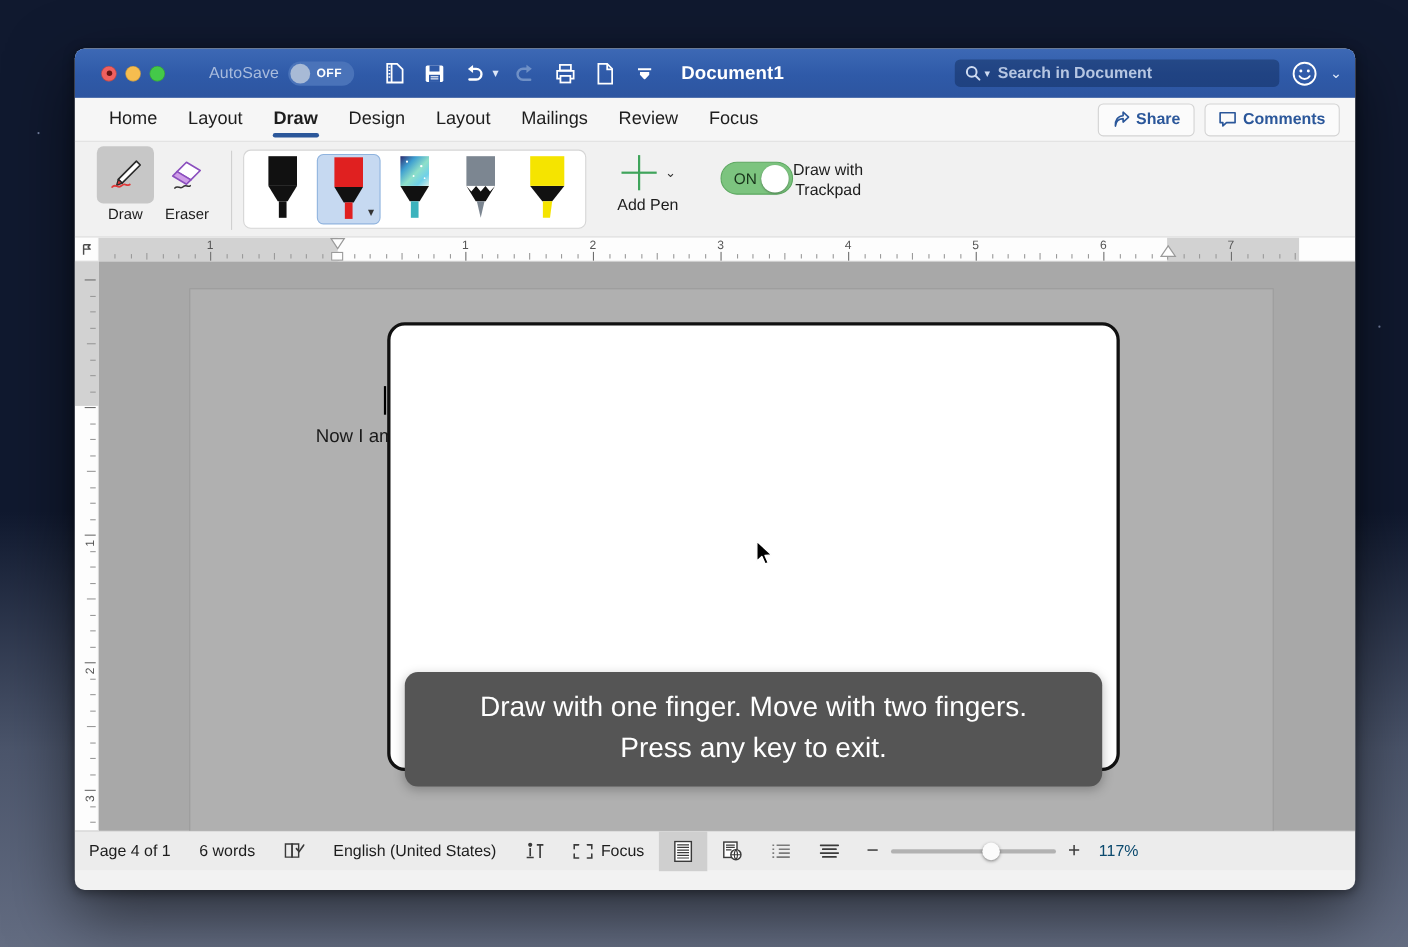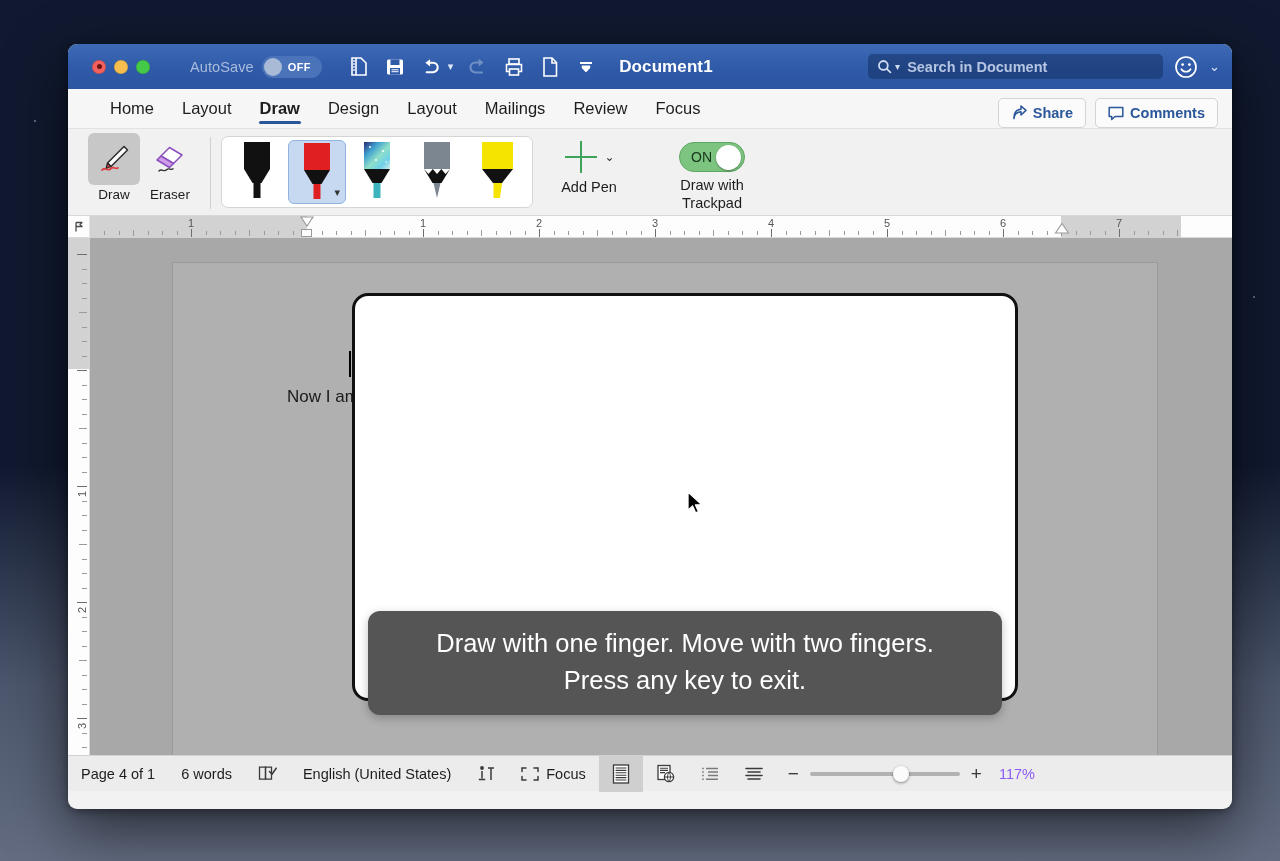--- a/index.html
+++ b/index.html
@@ -88,21 +88,21 @@
     background: rgba(12,35,78,.42);
     display:flex; align-items:center; padding: 0 9px; gap:3px;
   }
   .searchbox .ph { font-size:14.5px; color:#b6c6e2; font-weight:600; margin-left:4px; }
   .smiley { width:26px; height:26px; }
   .chev-user { color:#dfe8f8; font-size:13px; }
 
   
   .tabbar {
     height: 40px; background:#f6f6f6;
-    display:flex; align-items:flex-end; padding:0 0 0 28px;
+    display:flex; align-items:center; padding:0 0 0 17px;
     border-bottom:1px solid #e2e2e2;
     position:relative;
   }
   .tab {
     font-size:16.5px; color:#1d1d1d; padding:0 14px; height:40px;
     display:flex; align-items:center; position:relative; cursor:default;
   }
   .tab.active { font-weight:bold; }
   .tab.active::after{
     content:""; position:absolute; left:13px; right:13px; bottom:4px;
@@ -141,21 +141,21 @@
   .addpen { width:80px; margin-left:16px; margin-top:6px; display:flex; flex-direction:column; align-items:center; gap:2px;}
   .plus-row { display:flex; align-items:center; gap:5px; }
   .plus {
     width:36px;height:36px; position:relative;
   }
   .plus::before, .plus::after{ content:""; position:absolute; background:#3fa45b; }
   .plus::before{ left:50%; top:2px; width:2px; height:32px; margin-left:-1px; }
   .plus::after{ top:50%; left:2px; height:2px; width:32px; margin-top:-1px; }
   .addpen .cap { font-size:14.5px; color:#1d1d1d; margin-top:2px;}
 
-  .trackpad { margin-left:50px; margin-top:9px; display:flex; flex-direction:column; align-items:center; }
+  .trackpad { margin-left:26px; margin-top:9px; display:flex; flex-direction:row; align-items:center; }
   .toggle-on {
     width:66px;height:30px;border-radius:15px; background:#7cc47f;
     border:1px solid #5da861;
     display:flex;align-items:center; justify-content:space-between; padding:2px 3px;
     cursor:pointer;
   }
   .toggle-on .txt { font-size:14px; color:#17331a; font-weight:500; padding-left:8px; }
   .toggle-on .knob { width:25px;height:25px;border-radius:50%;background:#fff;
                      box-shadow:0 1px 2px rgba(0,0,0,.35); }
   .trackpad .cap { font-size:14.5px; color:#1d1d1d; text-align:center; line-height:1.22; margin-top:5px;}
@@ -208,21 +208,21 @@
   .statusbar {
     height:36px; background:#ececec; border-top:1px solid #d2d2d2;
     display:flex; align-items:center; font-size:14.5px; color:#1d1d1d;
   }
   .sb { display:flex; align-items:center; height:36px; padding:0 13px; gap:7px; }
   .sb.sel { background:#cfcfcf; }
   .zoomwrap { display:flex; align-items:center; gap:11px; padding:0 12px; }
   .slider { position:relative; width:150px; height:4px; background:#b2b2b2; border-radius:2px; }
   .slider .knob { position:absolute; left:83px; top:-6px; width:16px;height:16px;border-radius:50%;
                   background:#fbfbfb; box-shadow:0 1px 3px rgba(0,0,0,.45); }
-  .zoompct { font-size:14.5px; color:#8b5cf6; width:42px; text-align:right; }
+  .zoompct { font-size:14.5px; color:#0c4a6e; width:42px; text-align:right; }
   .minus,.plusz { font-size:19px; color:#3a3a3a; line-height:1; }
 </style>
 </head>
 <body>
 
 <div id="desktop">
   <div class="star" style="left:113px; top:284px;"></div>
   <div class="star" style="left:1253px; top:296px;"></div>
   <div class="star" style="left:1198px; top:415px;"></div>
   <div class="star" style="left:34px;  top:120px;"></div>

